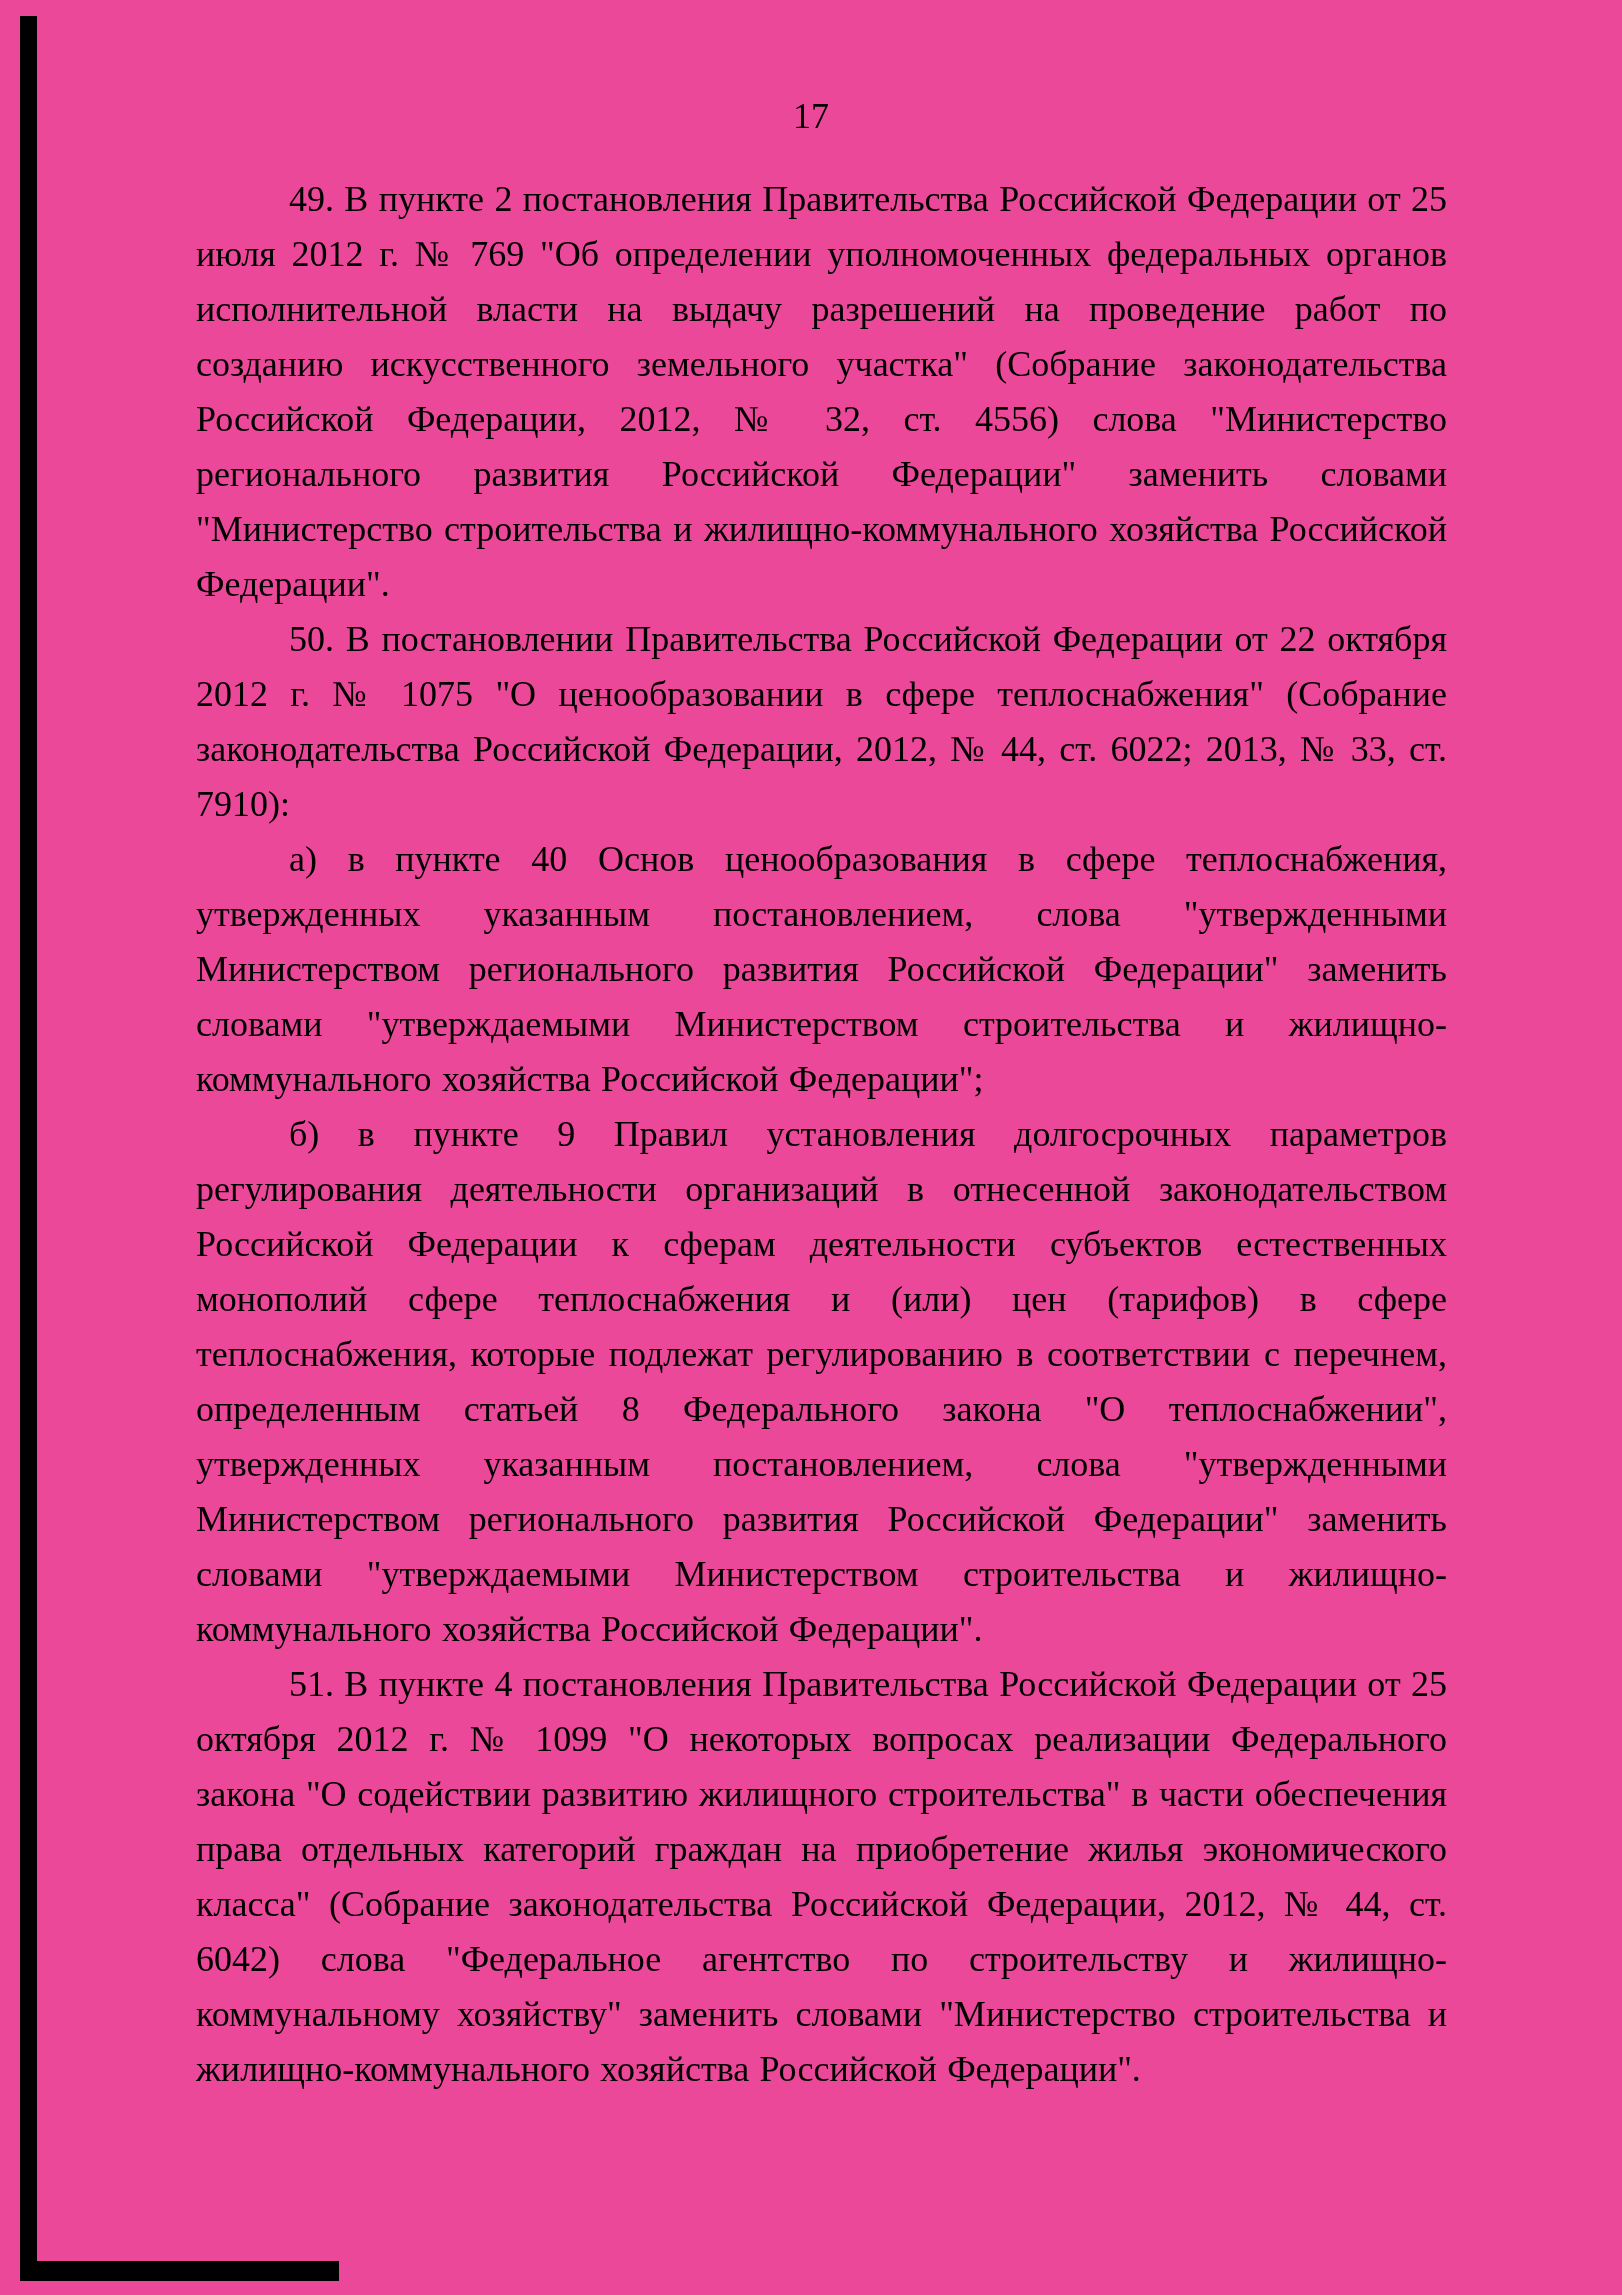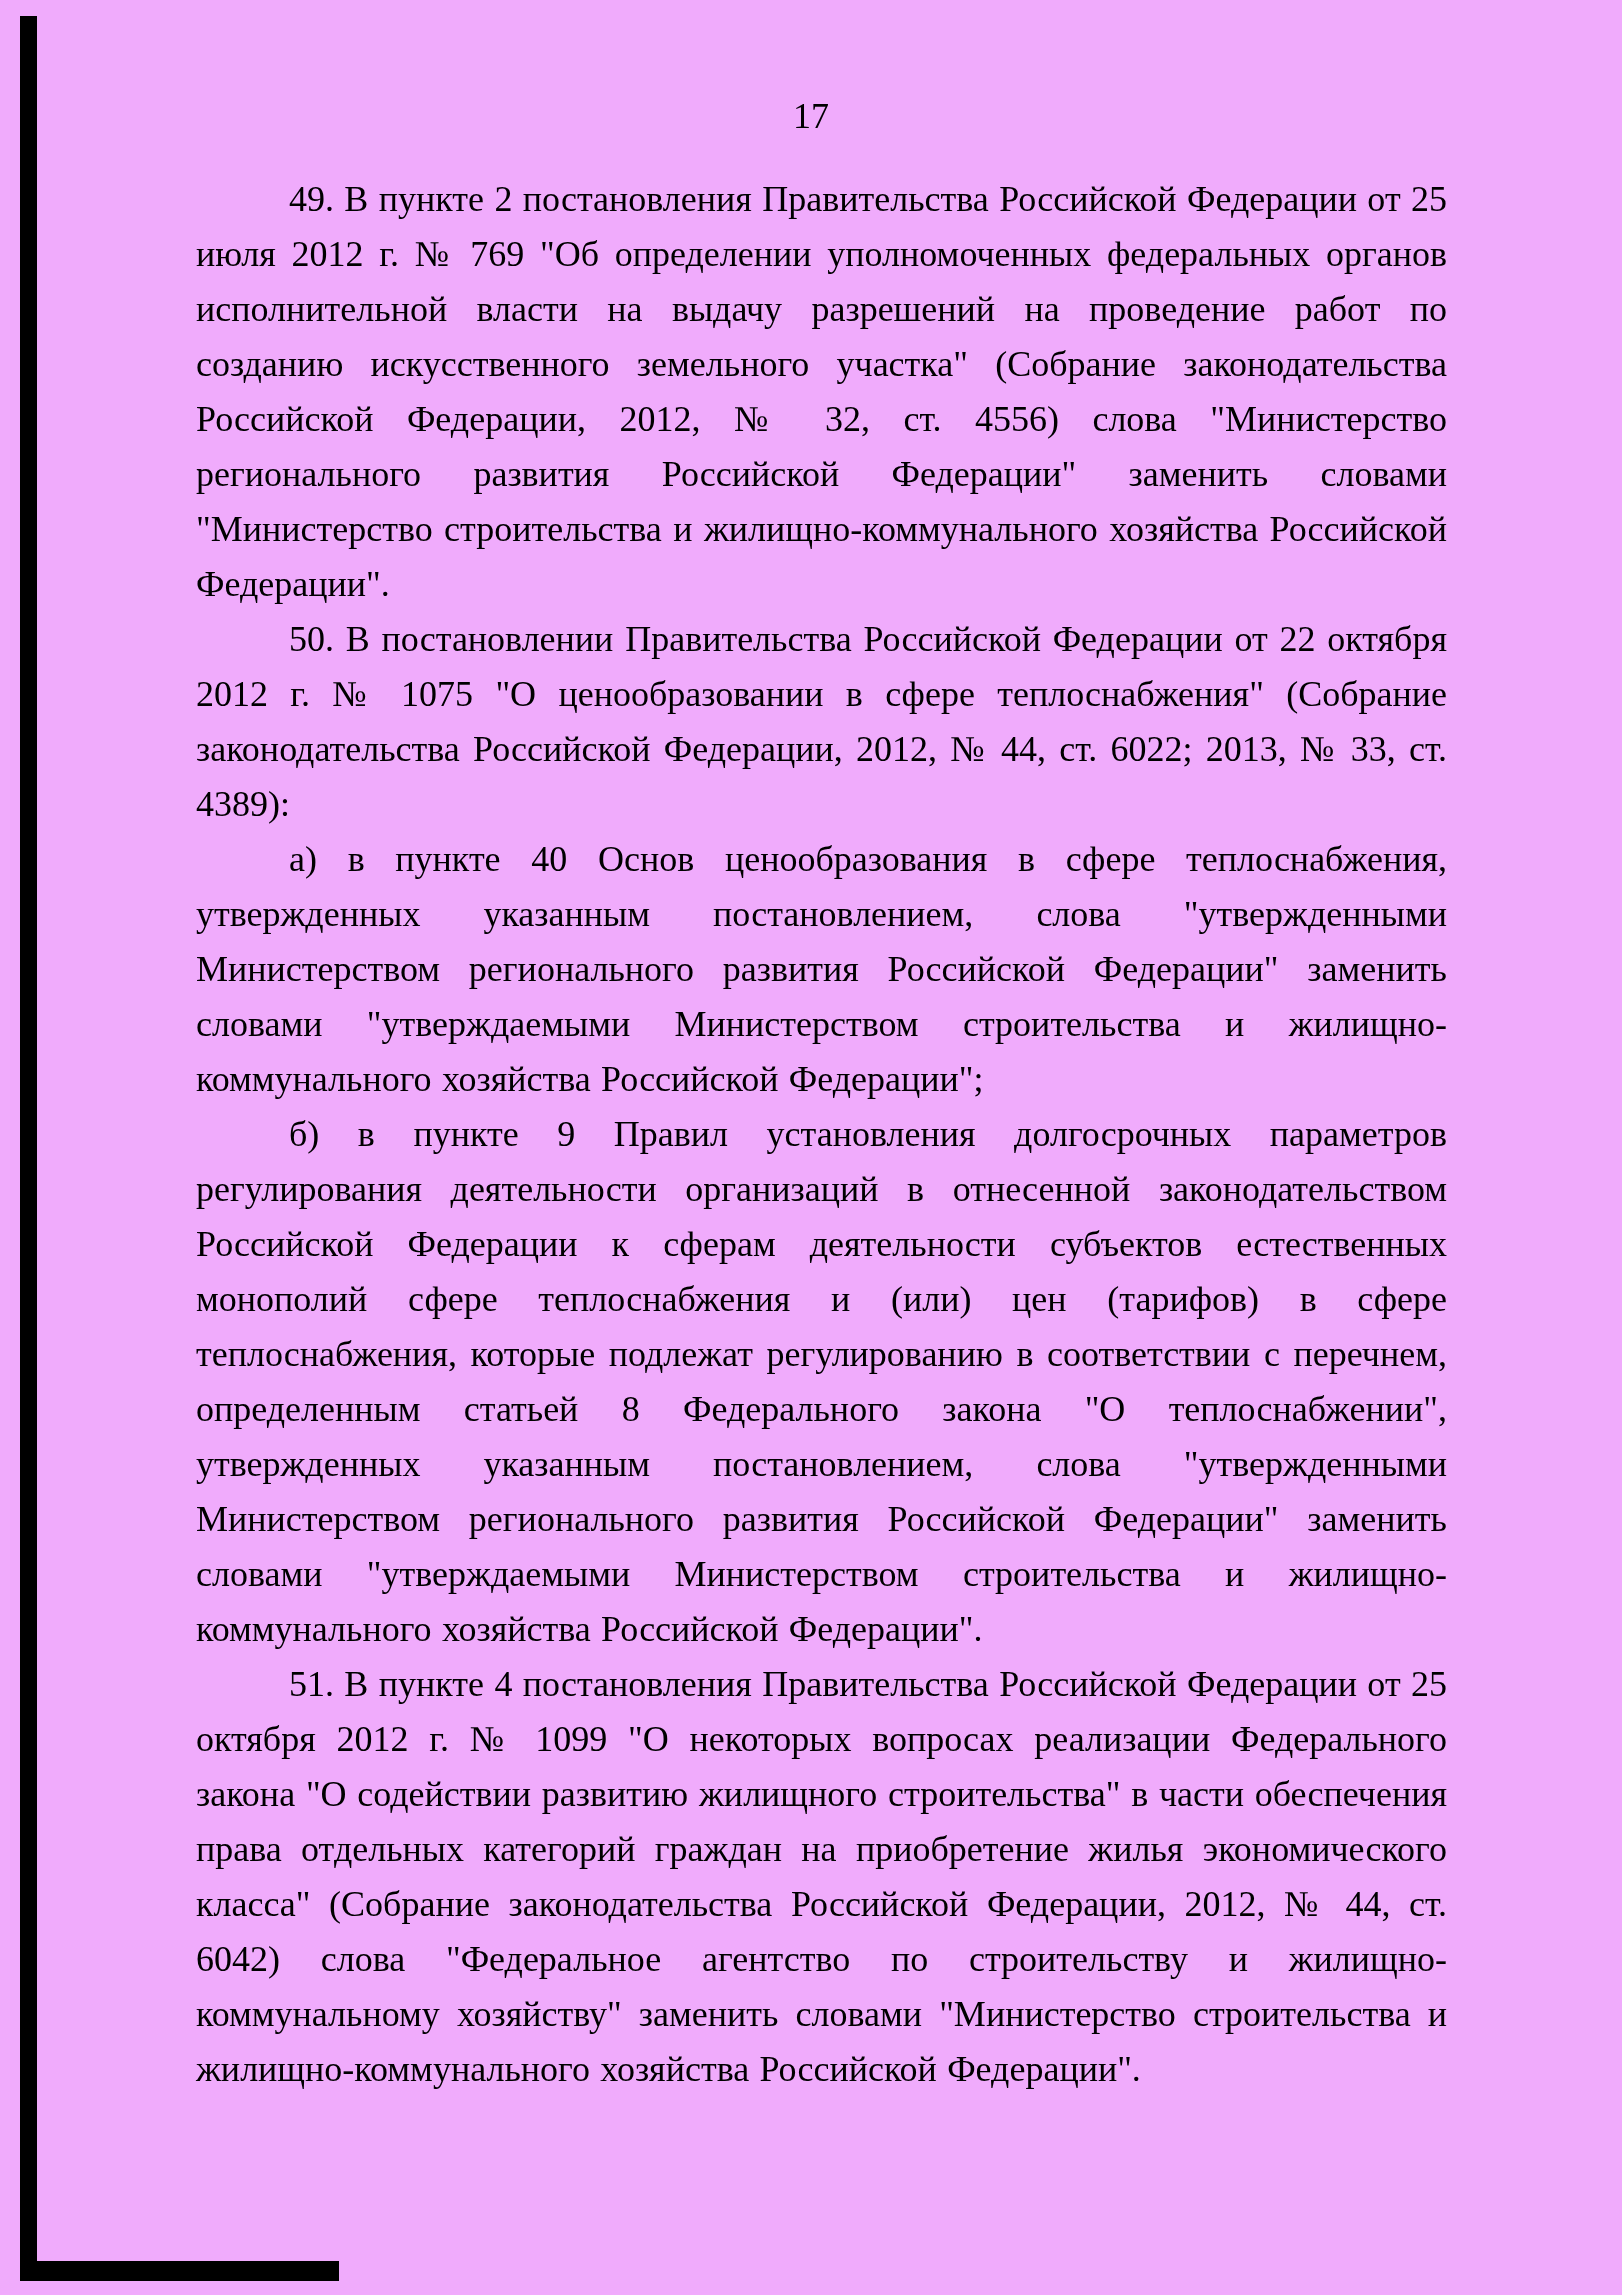--- a/index.html
+++ b/index.html
@@ -4,21 +4,21 @@
 <style>
   html, body {
     margin: 0;
     padding: 0;
     background: #ffffff;
   }
   .page {
     position: relative;
     width: 1622px;
     height: 2295px;
-    background: #f0abfc;
+    background: #ec4899;
     overflow: hidden;
     font-family: "Liberation Serif", "DejaVu Serif", serif;
     color: #000000;
   }
   .scan-bar-left {
     position: absolute;
     left: 19.6px;
     top: 15.7px;
     width: 17.7px;
     height: 2265px;
@@ -63,20 +63,20 @@
 <div class="page">
 
   <div class="scan-bar-left"></div>
 
   <div class="scan-bar-bottom"></div>
 
   <div class="page-number">17</div>
 
   <div class="content">
     <p>49. В пункте 2 постановления Правительства Российской Федерации от 25 июля 2012 г. № 769 "Об определении уполномоченных федеральных органов исполнительной власти на выдачу разрешений на проведение работ по созданию искусственного земельного участка" (Собрание законодательства Российской Федерации, 2012, № 32, ст. 4556) слова "Министерство регионального развития Российской Федерации" заменить словами "Министерство строительства и жилищно-коммунального хозяйства Российской Федерации".</p>
-    <p>50. В постановлении Правительства Российской Федерации от 22 октября 2012 г. № 1075 "О ценообразовании в сфере теплоснабжения" (Собрание законодательства Российской Федерации, 2012, № 44, ст. 6022; 2013, № 33, ст. 4389):</p>
+    <p>50. В постановлении Правительства Российской Федерации от 22 октября 2012 г. № 1075 "О ценообразовании в сфере теплоснабжения" (Собрание законодательства Российской Федерации, 2012, № 44, ст. 6022; 2013, № 33, ст. 7910):</p>
     <p>а) в пункте 40 Основ ценообразования в сфере теплоснабжения, утвержденных указанным постановлением, слова "утвержденными Министерством регионального развития Российской Федерации" заменить словами "утверждаемыми Министерством строительства и жилищно-коммунального хозяйства Российской Федерации";</p>
     <p>б) в пункте 9 Правил установления долгосрочных параметров регулирования деятельности организаций в отнесенной законодательством Российской Федерации к сферам деятельности субъектов естественных монополий сфере теплоснабжения и (или) цен (тарифов) в сфере теплоснабжения, которые подлежат регулированию в соответствии с перечнем, определенным статьей 8 Федерального закона "О теплоснабжении", утвержденных указанным постановлением, слова "утвержденными Министерством регионального развития Российской Федерации" заменить словами "утверждаемыми Министерством строительства и жилищно-коммунального хозяйства Российской Федерации".</p>
     <p>51. В пункте 4 постановления Правительства Российской Федерации от 25 октября 2012 г. № 1099 "О некоторых вопросах реализации Федерального закона "О содействии развитию жилищного строительства" в части обеспечения права отдельных категорий граждан на приобретение жилья экономического класса" (Собрание законодательства Российской Федерации, 2012, № 44, ст. 6042) слова "Федеральное агентство по строительству и жилищно-коммунальному хозяйству" заменить словами "Министерство строительства и жилищно-коммунального хозяйства Российской Федерации".</p>
   </div>
 
 </div>
 
 
 </body></html>

